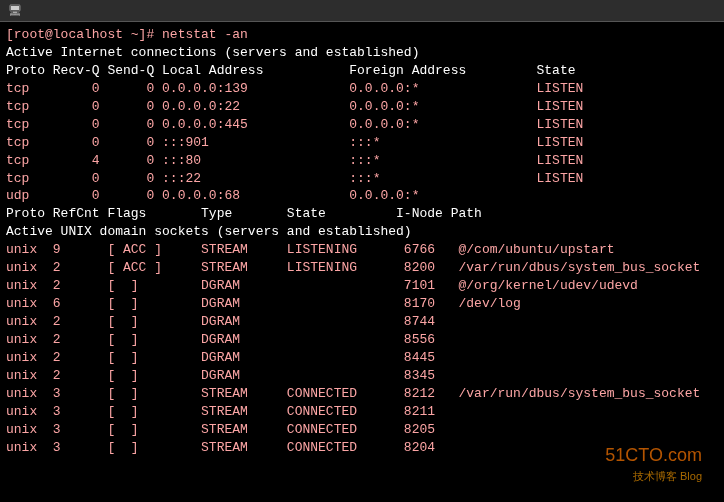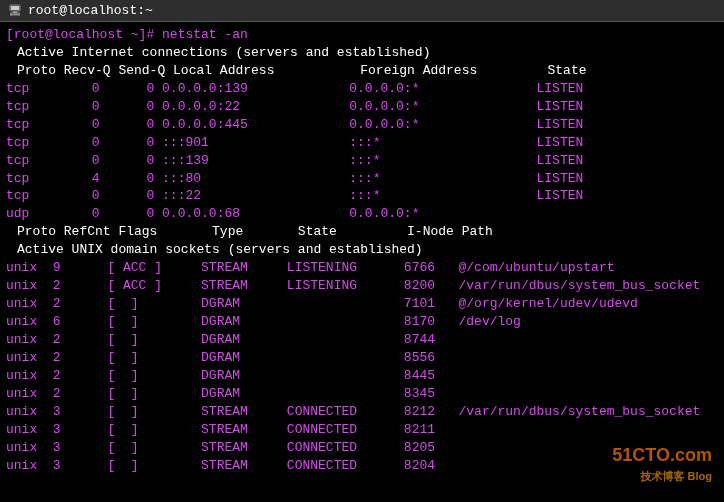--- a/index.html
+++ b/index.html
@@ -32,57 +32,55 @@
       padding: 4px 6px;
       height: calc(502px - 22px);
       overflow: hidden;
       line-height: 1.38;
       position: relative;
     }
     .line {
       white-space: pre;
       display: block;
     }
-    .white { color: #fff; margin-left: 11px; }
-    .green { color: #d946ef; }
+    .white { color: #fff; }
+    .green { color: #fca5a5; }
     .watermark {
       position: absolute;
       bottom: 18px;
-      right: 12px;
+      right: 22px;
       color: rgba(255,120,0,0.7);
       font-size: 18px;
-      font-weight: bold;
+      font-weight: normal;
       font-family: Arial, sans-serif;
       text-align: right;
       line-height: 1.4;
     }
     .watermark .sub {
       font-size: 11px;
       color: rgba(255,160,0,0.65);
       text-align: right;
     }
   </style>
 </head>
 <body>
 
 <div class="title-bar">
   <span class="icon">🖥</span>
-  <span>root@localhost:~</span>
 </div>
 
 <div class="terminal">
   <div id="terminal-lines">
       <span class="line green">[root@localhost ~]# netstat -an</span>
       <span class="line white">Active Internet connections (servers and established)</span>
       <span class="line white">Proto Recv-Q Send-Q Local Address           Foreign Address         State</span>
       <span class="line green">tcp        0      0 0.0.0.0:139             0.0.0.0:*               LISTEN</span>
       <span class="line green">tcp        0      0 0.0.0.0:22              0.0.0.0:*               LISTEN</span>
       <span class="line green">tcp        0      0 0.0.0.0:445             0.0.0.0:*               LISTEN</span>
       <span class="line green">tcp        0      0 :::901                  :::*                    LISTEN</span>
-      <span class="line green">tcp        0      0 :::139                  :::*                    LISTEN</span>
       <span class="line green">tcp        4      0 :::80                   :::*                    LISTEN</span>
       <span class="line green">tcp        0      0 :::22                   :::*                    LISTEN</span>
       <span class="line green">udp        0      0 0.0.0.0:68              0.0.0.0:*</span>
       <span class="line white">Proto RefCnt Flags       Type       State         I-Node Path</span>
       <span class="line white">Active UNIX domain sockets (servers and established)</span>
       <span class="line green">unix  9      [ ACC ]     STREAM     LISTENING      6766   @/com/ubuntu/upstart</span>
       <span class="line green">unix  2      [ ACC ]     STREAM     LISTENING      8200   /var/run/dbus/system_bus_socket</span>
       <span class="line green">unix  2      [  ]        DGRAM                     7101   @/org/kernel/udev/udevd</span>
       <span class="line green">unix  6      [  ]        DGRAM                     8170   /dev/log</span>
       <span class="line green">unix  2      [  ]        DGRAM                     8744</span>

